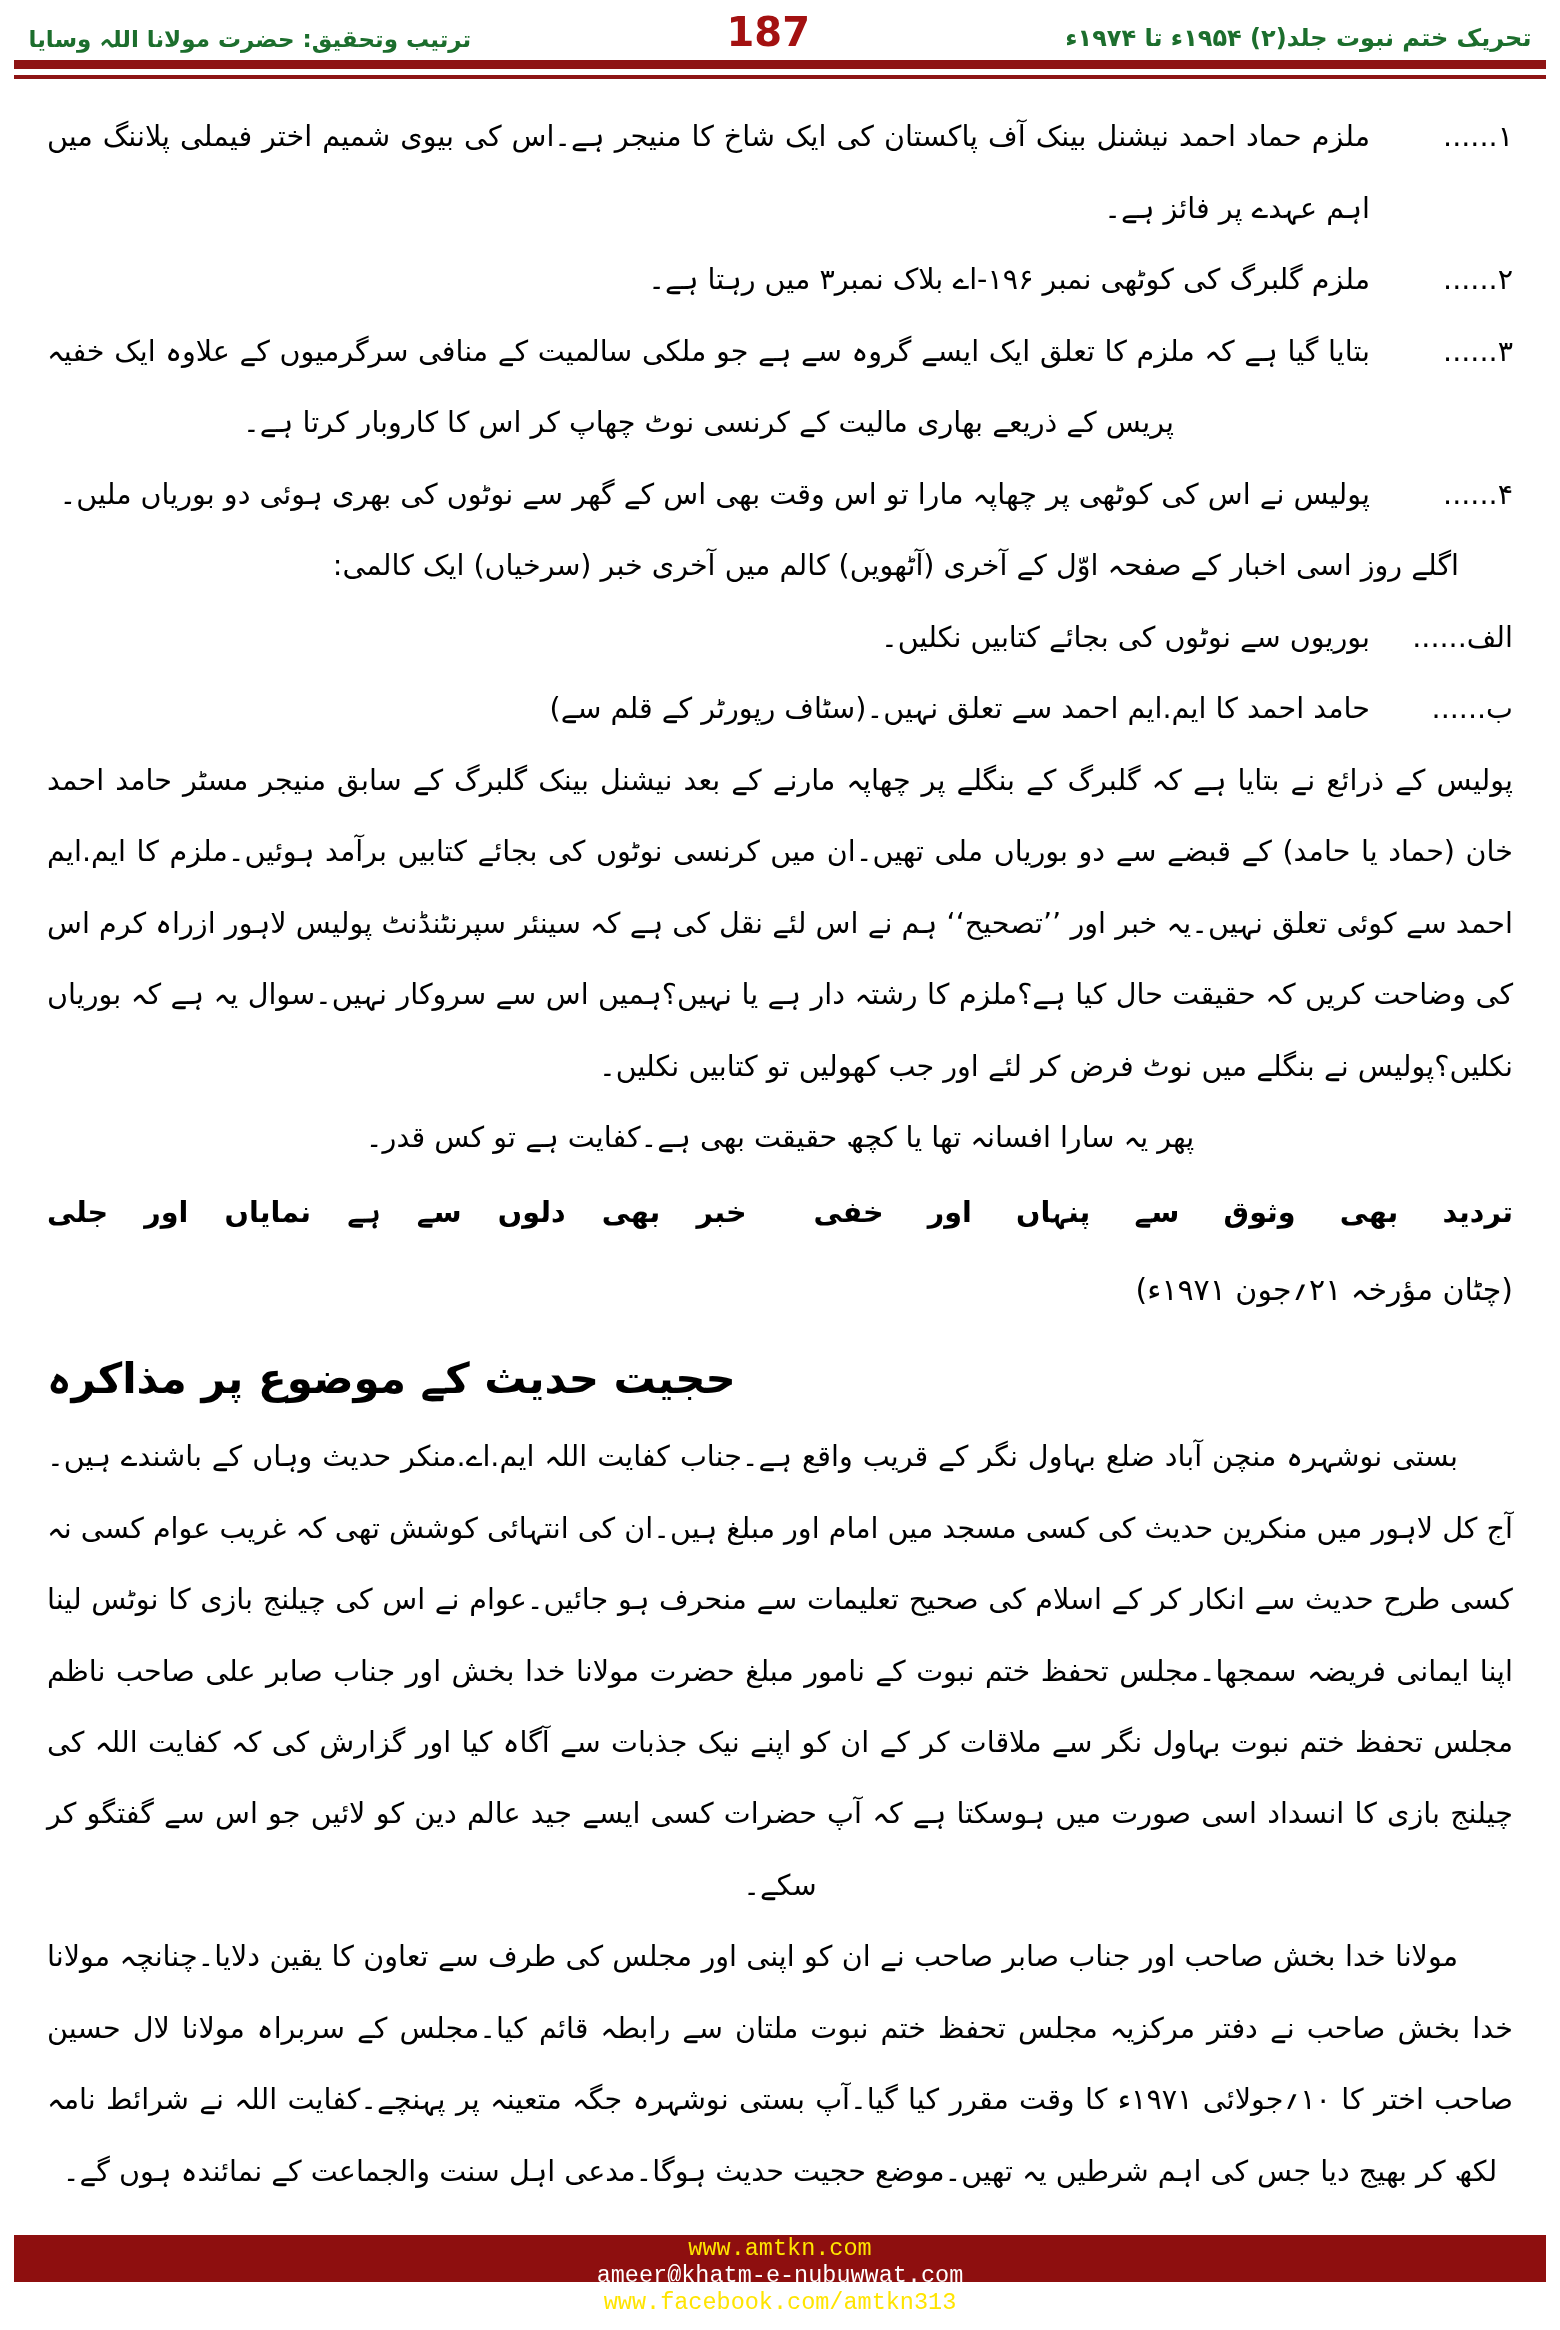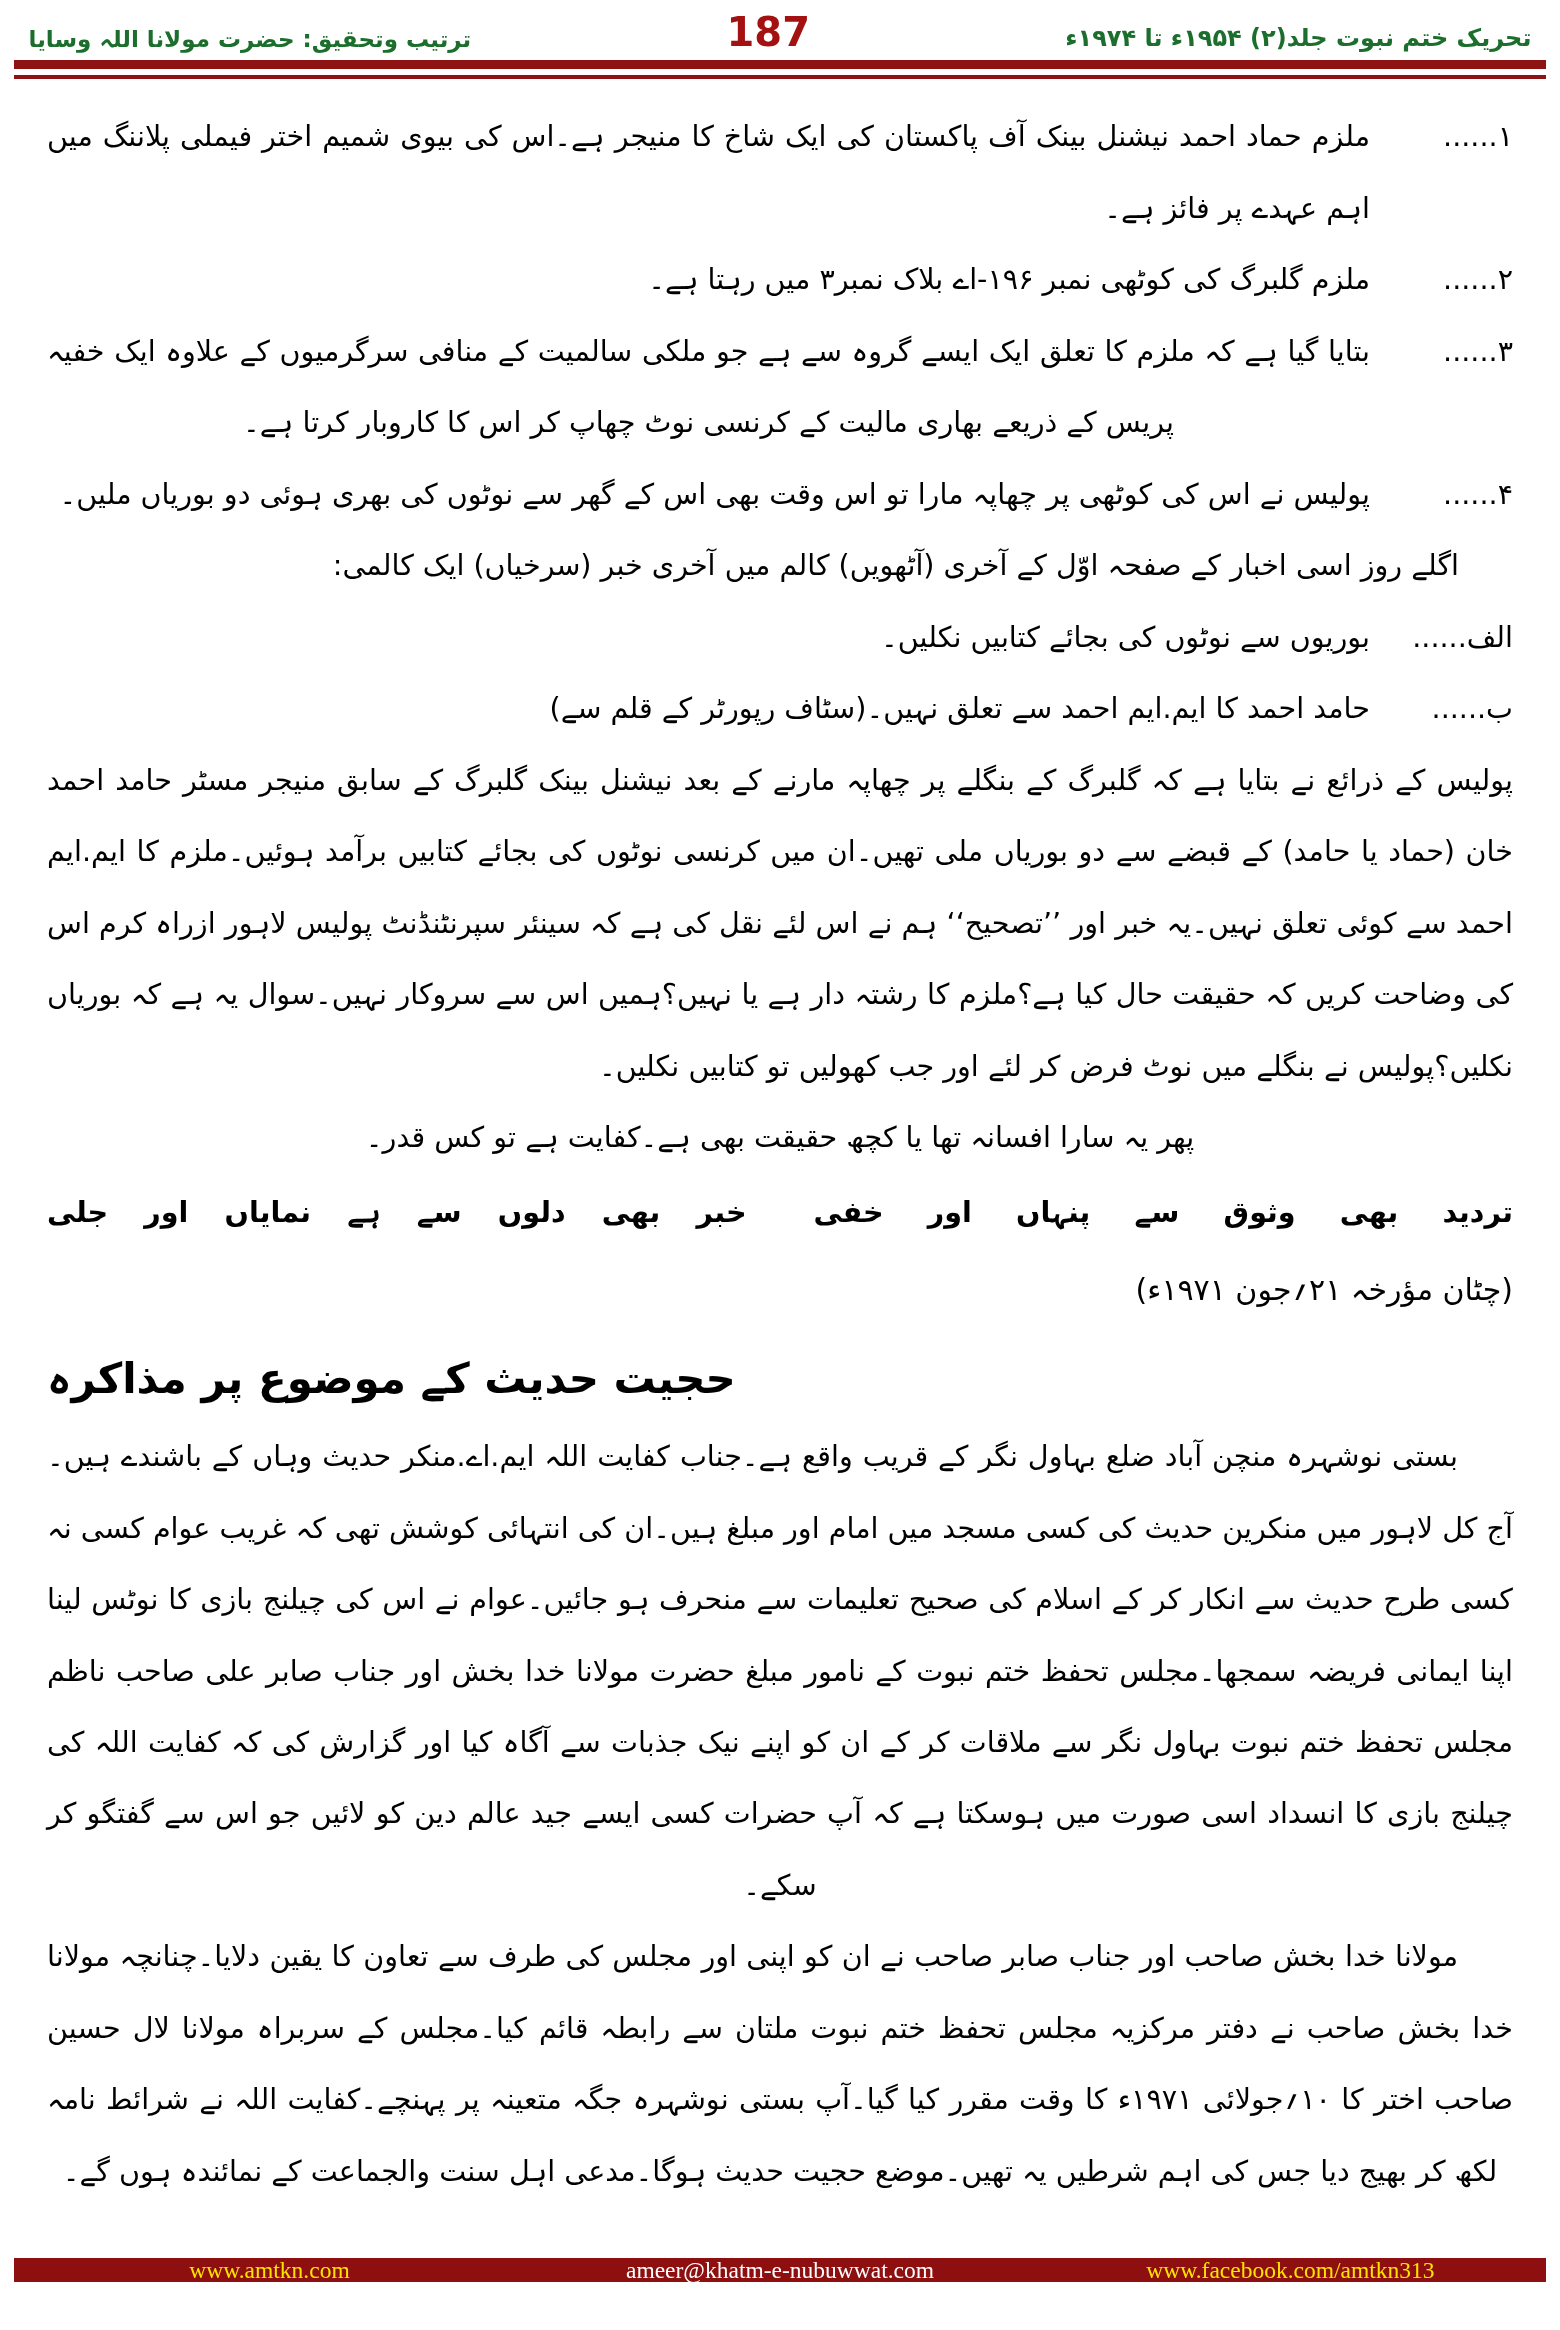--- a/index.html
+++ b/index.html
@@ -111,27 +111,28 @@
     margin:18.5px 0 8.4px 0;
     line-height:1.6;
   }
 
   
   .footer-bar{
     position:absolute;
     left:14.3px;
     right:14.3px;
     bottom:48px;
-    height:24px;
+    height:47px;
     background:#8e0f0f;
     display:flex;
     align-items:center;
     direction:ltr;
-    font-family:Liberation Serif, serif;
+    font-family:Liberation Mono, monospace;
     font-size:23.5px;
+    flex-direction:column;
   }
   .footer-bar span{flex:1;text-align:center;}
   .f-yellow{color:#ffe400;}
   .f-white{color:#ffffff;}
 </style>
 </head>
 <body>
 
 <div class="page">
 

